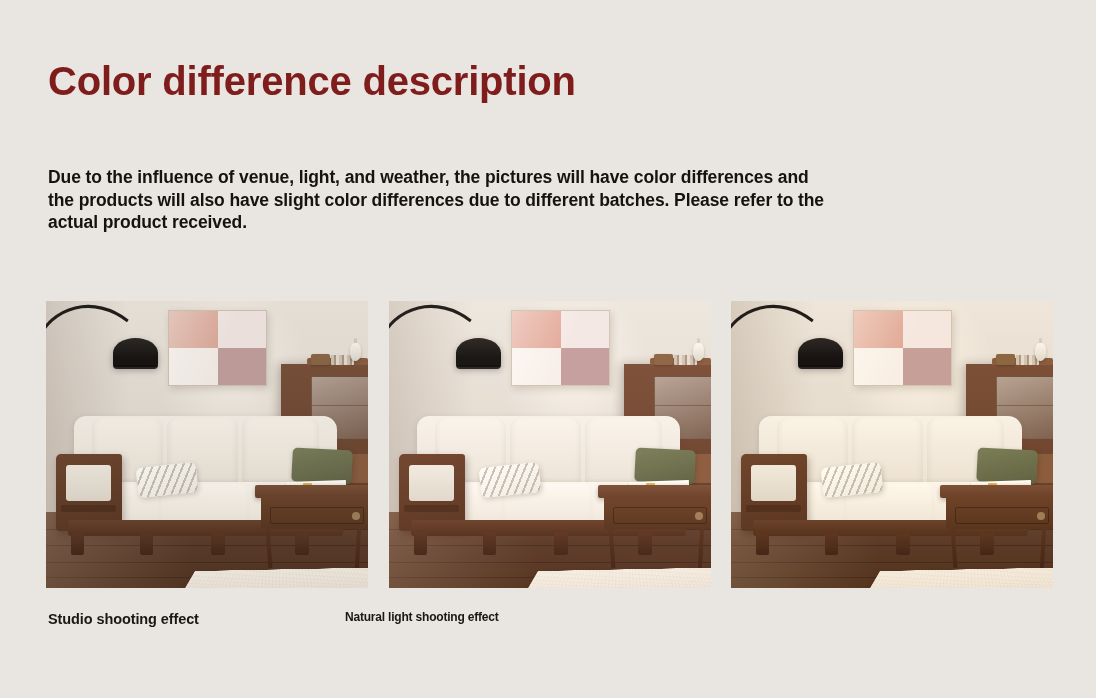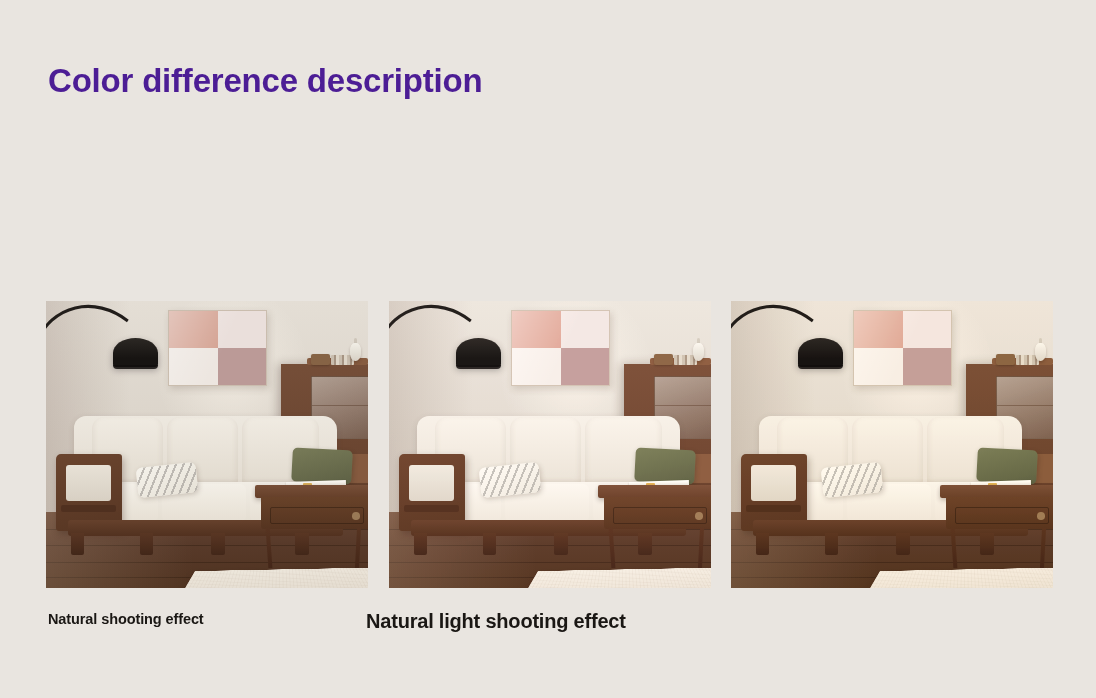--- a/index.html
+++ b/index.html
@@ -7,21 +7,21 @@
     width:1096px;height:698px;
     background:#e9e5e0;
     font-family:"Liberation Sans", sans-serif;
     overflow:hidden;position:relative;
   }
   .page{position:absolute;inset:0;}
 
   
   .title{
     position:absolute;left:48px;top:62px;width:560px;
-    font-size:33px;line-height:38px;font-weight:bold;color:#4c1d95;
+    font-size:40px;line-height:38px;font-weight:bold;color:#7f1d1d;
     letter-spacing:-0.2px;
   }
   .body-copy{
     position:absolute;left:48px;top:166px;width:790px;
     font-size:17.5px;line-height:22.5px;font-weight:bold;color:#15120f;
     letter-spacing:-0.1px;
   }
 
   
   .photo{
@@ -173,29 +173,30 @@
   .tleg.b{right:12%;transform:skewX(-3deg);}
   .book{position:absolute;left:26%;top:-5%;width:50%;height:8%;
     background:linear-gradient(180deg,#fbf8f2,#e7e1d6);
     transform:rotate(-2deg);box-shadow:0 1px 2px rgba(50,35,20,.3);}
   .brass{position:absolute;left:40%;top:-2%;width:8%;height:14%;
     background:linear-gradient(180deg,#e0b457,#b8863a);border-radius:1px;}
 
   
   .caption{position:absolute;font-weight:bold;color:#1a1714;white-space:nowrap;}
   #caption-1{left:48px;top:611px;font-size:14.5px;letter-spacing:-.1px;}
-  #caption-2{left:345px;top:610px;font-size:20px;letter-spacing:-.2px;margin-left:21px;}
+  #caption-2{left:345px;top:610px;font-size:12px;letter-spacing:-.2px;}
   #caption-3{left:688px;top:610px;font-size:20px;letter-spacing:-.2px;}
 </style>
 </head>
 <body>
 
 <div class="page">
 
   <div class="title">Color difference description</div>
+  <div class="body-copy">Due to the influence of venue, light, and weather, the pictures will have color differences and the products will also have slight color differences due to different batches. Please refer to the actual product received.</div>
 
   <div class="photo" id="photo-1">
     <div class="scene">
       <div class="wall"></div>
       <div class="wall-shadow"></div>
       <div class="wall-glow"></div>
 
       <div class="art">
         <span class="q1"></span>
           <span class="q2"></span>
@@ -441,16 +442,16 @@
         <div class="tbody">
             <div class="tdrawer"></div>
             <div class="tknob"></div>
           </div>
         <div class="tleg a"></div>
           <div class="tleg b"></div>
       </div>
     </div>
   </div>
 
-  <div class="caption" id="caption-1">Natural shooting effect</div>
+  <div class="caption" id="caption-1">Studio shooting effect</div>
   <div class="caption" id="caption-2">Natural light shooting effect</div>
 
 </div>
 
 </body></html>

